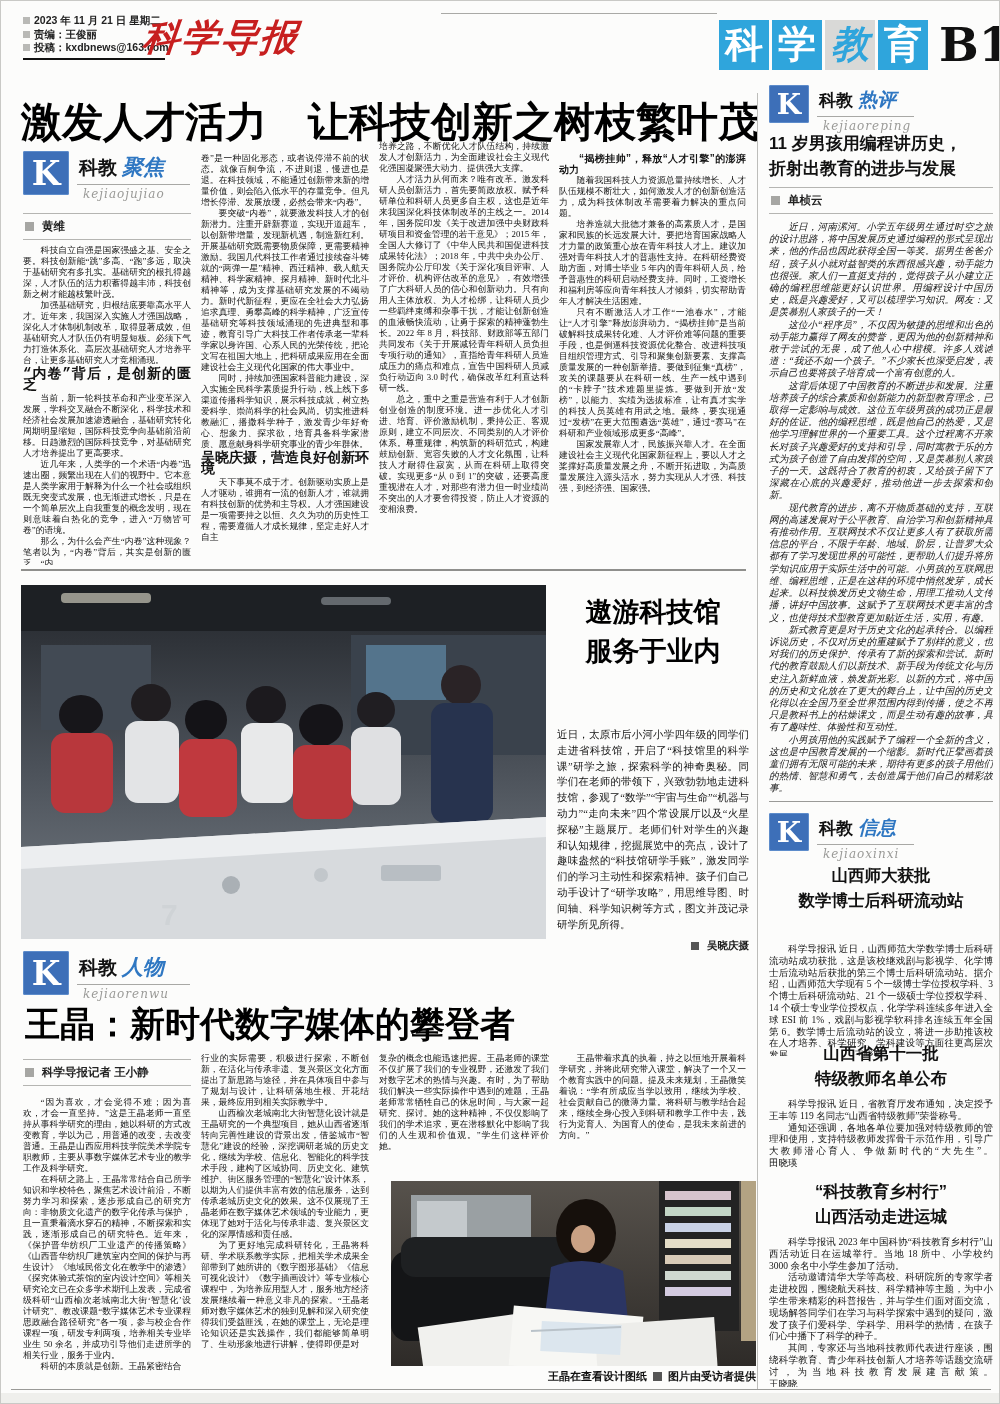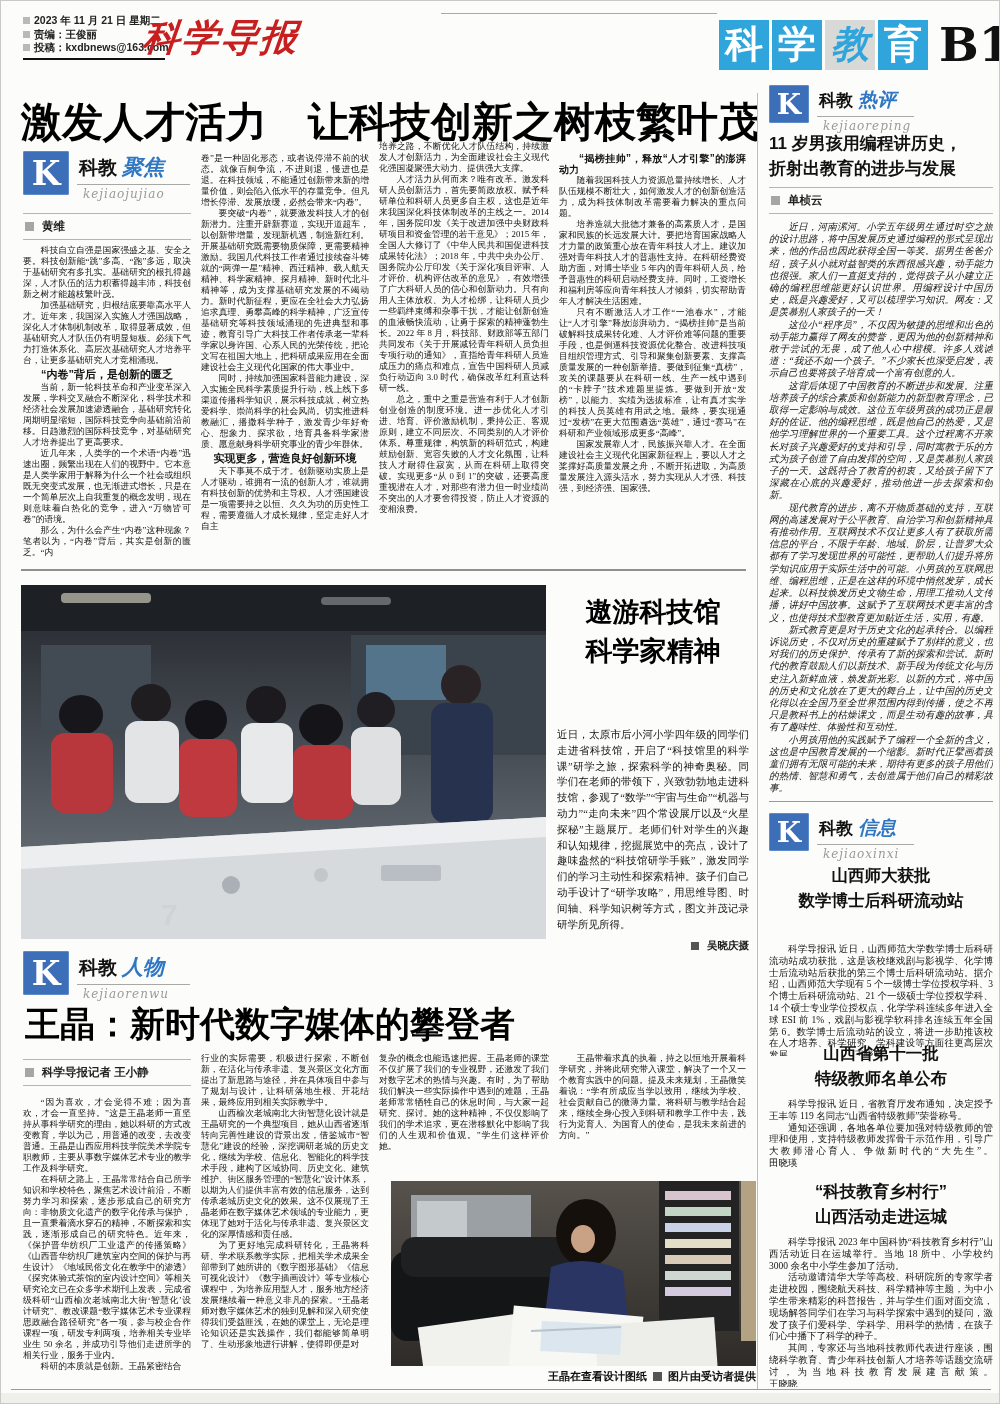--- a/index.html
+++ b/index.html
@@ -44,22 +44,22 @@
   .renwu-headline { font-family:"Liberation Sans",sans-serif; font-weight:900; font-size:35px; color:#000;}
   .byline { display:flex; align-items:center; font-family:"Liberation Sans",sans-serif;
             font-weight:bold; font-size:11.5px; color:#222;
             border-top:1px solid #b5b5b2; border-bottom:1px solid #b5b5b2; padding:5px 2px; }
   .sq { display:inline-block; width:9px; height:9px; background:#a6a6a3; margin-right:8px; flex:none;}
 
   
   .bt { font-size:8.8px; line-height:11px; text-align:justify; overflow:hidden; color:#141414;}
   .bt p { text-indent:2em; }
   .bt p.cont { text-indent:0; }
-  .bt p.sub { text-indent:0; text-align:center; font-family:Liberation Sans, sans-serif;
-              font-weight:bold; font-size:11px; margin:3px 0 2px; }
+  .bt p.sub { text-indent:0; font-family:Liberation Mono, monospace;
+              font-weight:bold; font-size:14px; margin:3px 0 2px; }
   .bt p.subL { font-family:"Liberation Sans",sans-serif; font-weight:bold; font-size:10px; }
   .kai { font-style:italic; font-size:9.6px; line-height:12.2px; }
   .kai p { text-indent:2em; }
 
   
   .rp-headline { font-family:"Liberation Sans",sans-serif; font-weight:bold; font-size:17px;
                  line-height:25px; color:#111; }
   .xx-title { font-family:"Liberation Sans",sans-serif; font-weight:bold; font-size:16.5px;
               line-height:25px; color:#111;text-align:center; }
   .xx-body { font-size:9.5px; line-height:11.8px; text-align:justify; overflow:hidden; color:#141414;}
@@ -132,21 +132,21 @@
       <p>加强基础研究，归根结底要靠高水平人才。近年来，我国深入实施人才强国战略，深化人才体制机制改革，取得显著成效，但基础研究人才队伍仍有明显短板。必须下气力打造体系化、高层次基础研究人才培养平台，让更多基础研究人才竞相涌现。</p>
       <p class="sub">“内卷”背后，是创新的匮乏</p>
       <p>当前，新一轮科技革命和产业变革深入发展，学科交叉融合不断深化，科学技术和经济社会发展加速渗透融合，基础研究转化周期明显缩短，国际科技竞争向基础前沿前移。日趋激烈的国际科技竞争，对基础研究人才培养提出了更高要求。</p>
       <p>近几年来，人类学的一个术语“内卷”迅速出圈，频繁出现在人们的视野中。它本意是人类学家用于解释为什么一个社会或组织既无突变式发展，也无渐进式增长，只是在一个简单层次上自我重复的概念发明，现在则意味着白热化的竞争，进入“万物皆可卷”的语境。</p>
       <p>那么，为什么会产生“内卷”这种现象？笔者以为，“内卷”背后，其实是创新的匮乏。“内</p>
     </div>
   <div class="abs bt" style="left:200px; top:152px; width:168px; height:412px;">
       <p class="cont">卷”是一种固化形态，或者说停滞不前的状态。就像百舸争流，不进则退，慢进也是退。在科技领域，不能通过创新带来新的增量价值，则会陷入低水平的存量竞争。但凡增长停滞、发展放缓，必然会带来“内卷”。</p>
       <p>要突破“内卷”，就要激发科技人才的创新潜力。注重开辟新赛道，实现开道超车，以创新带增量，发现新机遇，制造新红利。开展基础研究既需要物质保障，更需要精神激励。我国几代科技工作者通过接续奋斗铸就的“两弹一星”精神、西迁精神、载人航天精神、科学家精神、探月精神、新时代北斗精神等，成为支撑基础研究发展的不竭动力。新时代新征程，更应在全社会大力弘扬追求真理、勇攀高峰的科学精神，广泛宣传基础研究等科技领域涌现的先进典型和事迹，教育引导广大科技工作者传承老一辈科学家以身许国、心系人民的光荣传统，把论文写在祖国大地上，把科研成果应用在全面建设社会主义现代化国家的伟大事业中。</p>
       <p>同时，持续加强国家科普能力建设，深入实施全民科学素质提升行动，线上线下多渠道传播科学知识，展示科技成就，树立热爱科学、崇尚科学的社会风尚。切实推进科教融汇，播撒科学种子，激发青少年好奇心、想象力、探求欲，培育具备科学家潜质、愿意献身科学研究事业的青少年群体。</p>
-      <p class="sub">实现更多，营造良好创新环境</p>
+      <p class="sub">吴晓庆摄，营造良好创新环境</p>
       <p>天下事莫不成于才。创新驱动实质上是人才驱动，谁拥有一流的创新人才，谁就拥有科技创新的优势和主导权。人才强国建设是一项需要持之以恒、久久为功的历史性工程，需要遵循人才成长规律，坚定走好人才自主</p>
     </div>
   <div class="abs bt" style="left:378px; top:140px; width:170px; height:412px;">
       <p class="cont">培养之路，不断优化人才队伍结构，持续激发人才创新活力，为全面建设社会主义现代化强国凝聚强大动力、提供强大支撑。</p>
       <p>人才活力从何而来？唯有改革。激发科研人员创新活力，首先要简政放权。赋予科研单位和科研人员更多自主权，这也是近年来我国深化科技体制改革的主线之一。2014 年，国务院印发《关于改进加强中央财政科研项目和资金管理的若干意见》；2015 年，全国人大修订了《中华人民共和国促进科技成果转化法》；2018 年，中共中央办公厅、国务院办公厅印发《关于深化项目评审、人才评价、机构评估改革的意见》，有效增强了广大科研人员的信心和创新动力。只有向用人主体放权、为人才松绑，让科研人员少一些羁绊束缚和杂事干扰，才能让创新创造的血液畅快流动，让勇于探索的精神蓬勃生长。2022 年 8 月，科技部、财政部等五部门共同发布《关于开展减轻青年科研人员负担专项行动的通知》，直指给青年科研人员造成压力的痛点和难点，宣告中国科研人员减负行动迈向 3.0 时代，确保改革红利直达科研一线。</p>
       <p>总之，重中之重是营造有利于人才创新创业创造的制度环境。进一步优化人才引进、培育、评价激励机制，秉持公正、客观原则，建立不同层次、不同类别的人才评价体系。尊重规律，构筑新的科研范式，构建鼓励创新、宽容失败的人才文化氛围，让科技人才耐得住寂寞，从而在科研上取得突破。实现更多“从 0 到 1”的突破，还要高度重视潜在人才，对那些有潜力但一时业绩尚不突出的人才要舍得投资，防止人才资源的变相浪费。</p>
     </div>
   <div class="abs bt" style="left:558px; top:152px; width:187px; height:412px;">
       <p class="subL">“揭榜挂帅”，释放“人才引擎”的澎湃动力</p>
       <p>随着我国科技人力资源总量持续增长、人才队伍规模不断壮大，如何激发人才的创新创造活力，成为科技体制改革需要着力解决的重点问题。</p>
@@ -196,21 +196,21 @@
       <polygon points="0,262 525,232 525,252 0,284" fill="#eceef0"></polygon>
       <circle cx="210" cy="300" r="9" fill="#aab0b5"></circle>
       <circle cx="300" cy="290" r="7" fill="#c2c7cb"></circle>
       <rect x="360" y="280" width="60" height="16" rx="3" fill="#b8bec3"></rect>
       <text x="140" y="340" font-family="Liberation Sans, sans-serif" font-size="30" font-weight="bold" fill="#cfd3d6">7</text>
     </svg>
   </div>
 
   <div class="abs" style="left:556px; top:592px; width:192px;">
     <div class="photo-title">遨游科技馆</div>
-    <div class="photo-title">科学家精神</div>
+    <div class="photo-title">服务于业内</div>
     <div class="cap-text ind" style="margin-top:56px; height:210px; overflow:hidden;">近日，太原市后小河小学四年级的同学们走进省科技馆，开启了“科技馆里的科学课”研学之旅，探索科学的神奇奥秘。同学们在老师的带领下，兴致勃勃地走进科技馆，参观了“数学”“宇宙与生命”“机器与动力”“走向未来”四个常设展厅以及“火星探秘”主题展厅。老师们针对学生的兴趣和认知规律，挖掘展览中的亮点，设计了趣味盎然的“科技馆研学手账”，激发同学们的学习主动性和探索精神。孩子们自己动手设计了“研学攻略”，用思维导图、时间轴、科学知识树等方式，图文并茂记录研学所见所得。</div>
     <div class="credit">
       <span class="sq" style="width:8px;height:8px;background:#555;"></span>
       <span>吴晓庆摄</span>
     </div>
   </div>
 
   <div class="abs badge" style="left:22px; top:950px;">
     <div class="kbox">K</div>
     <div>

